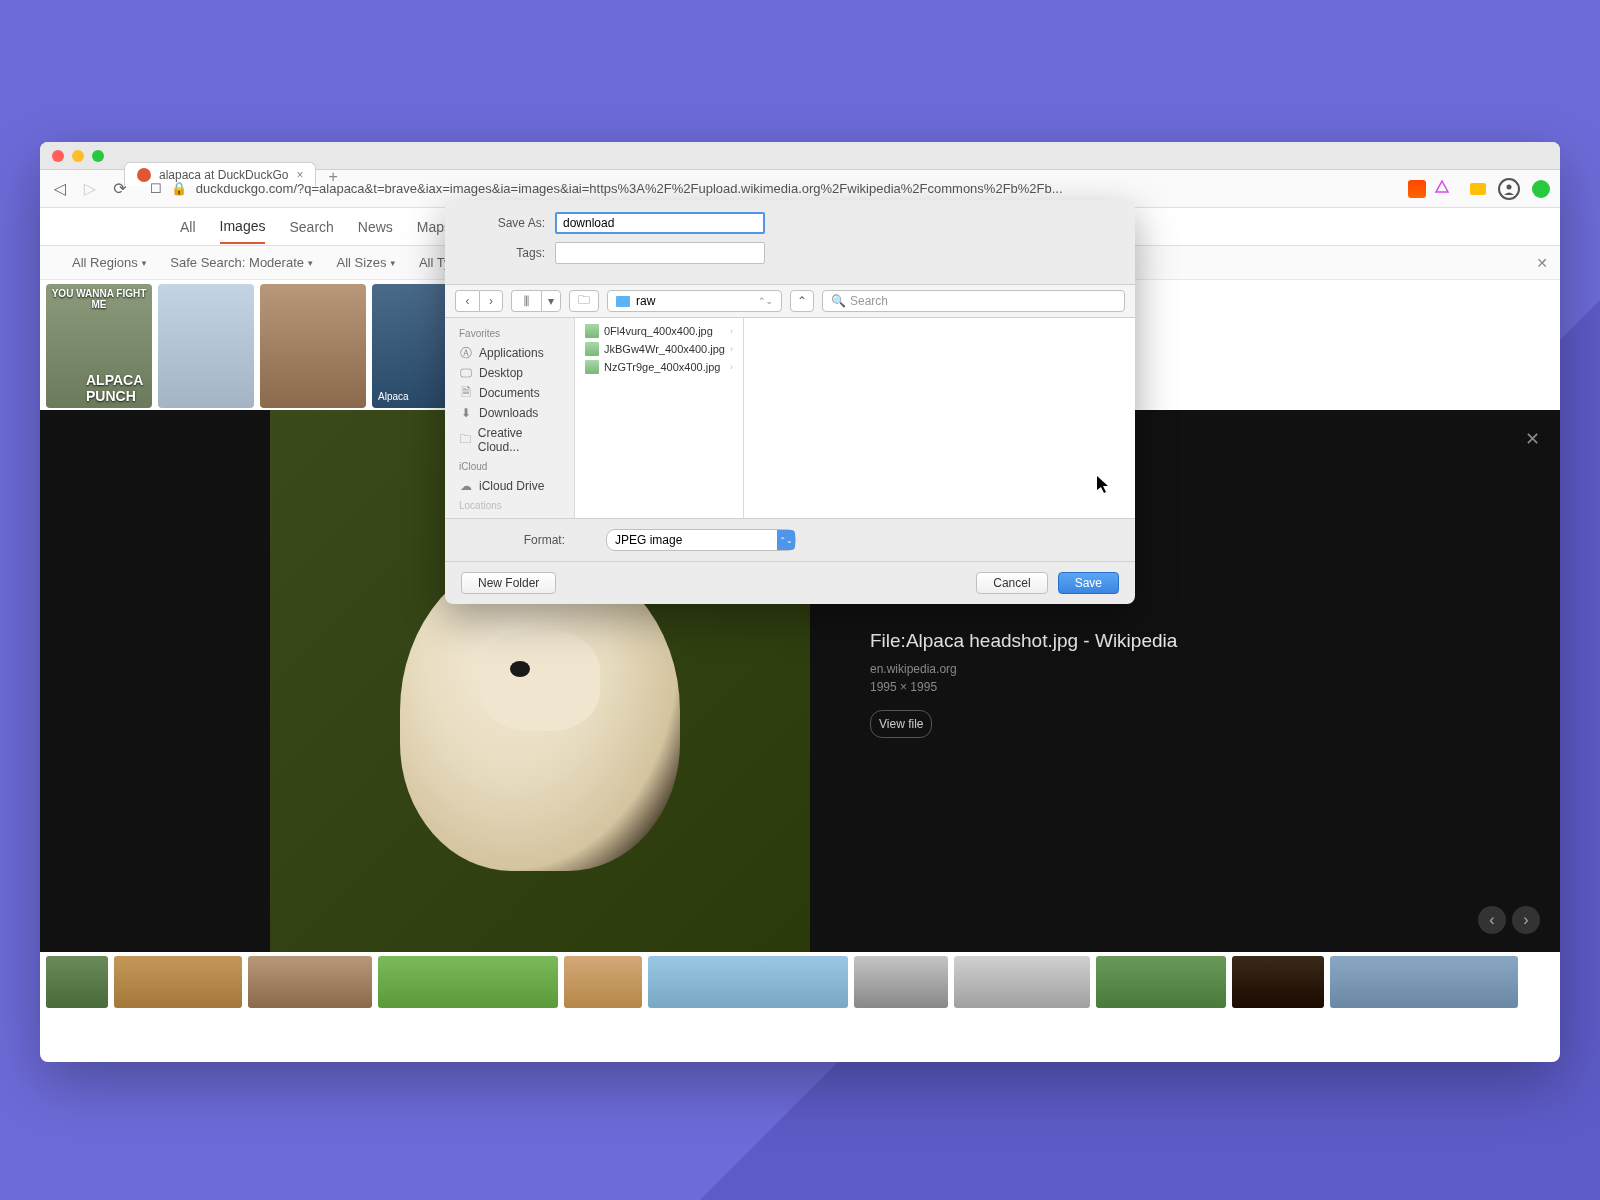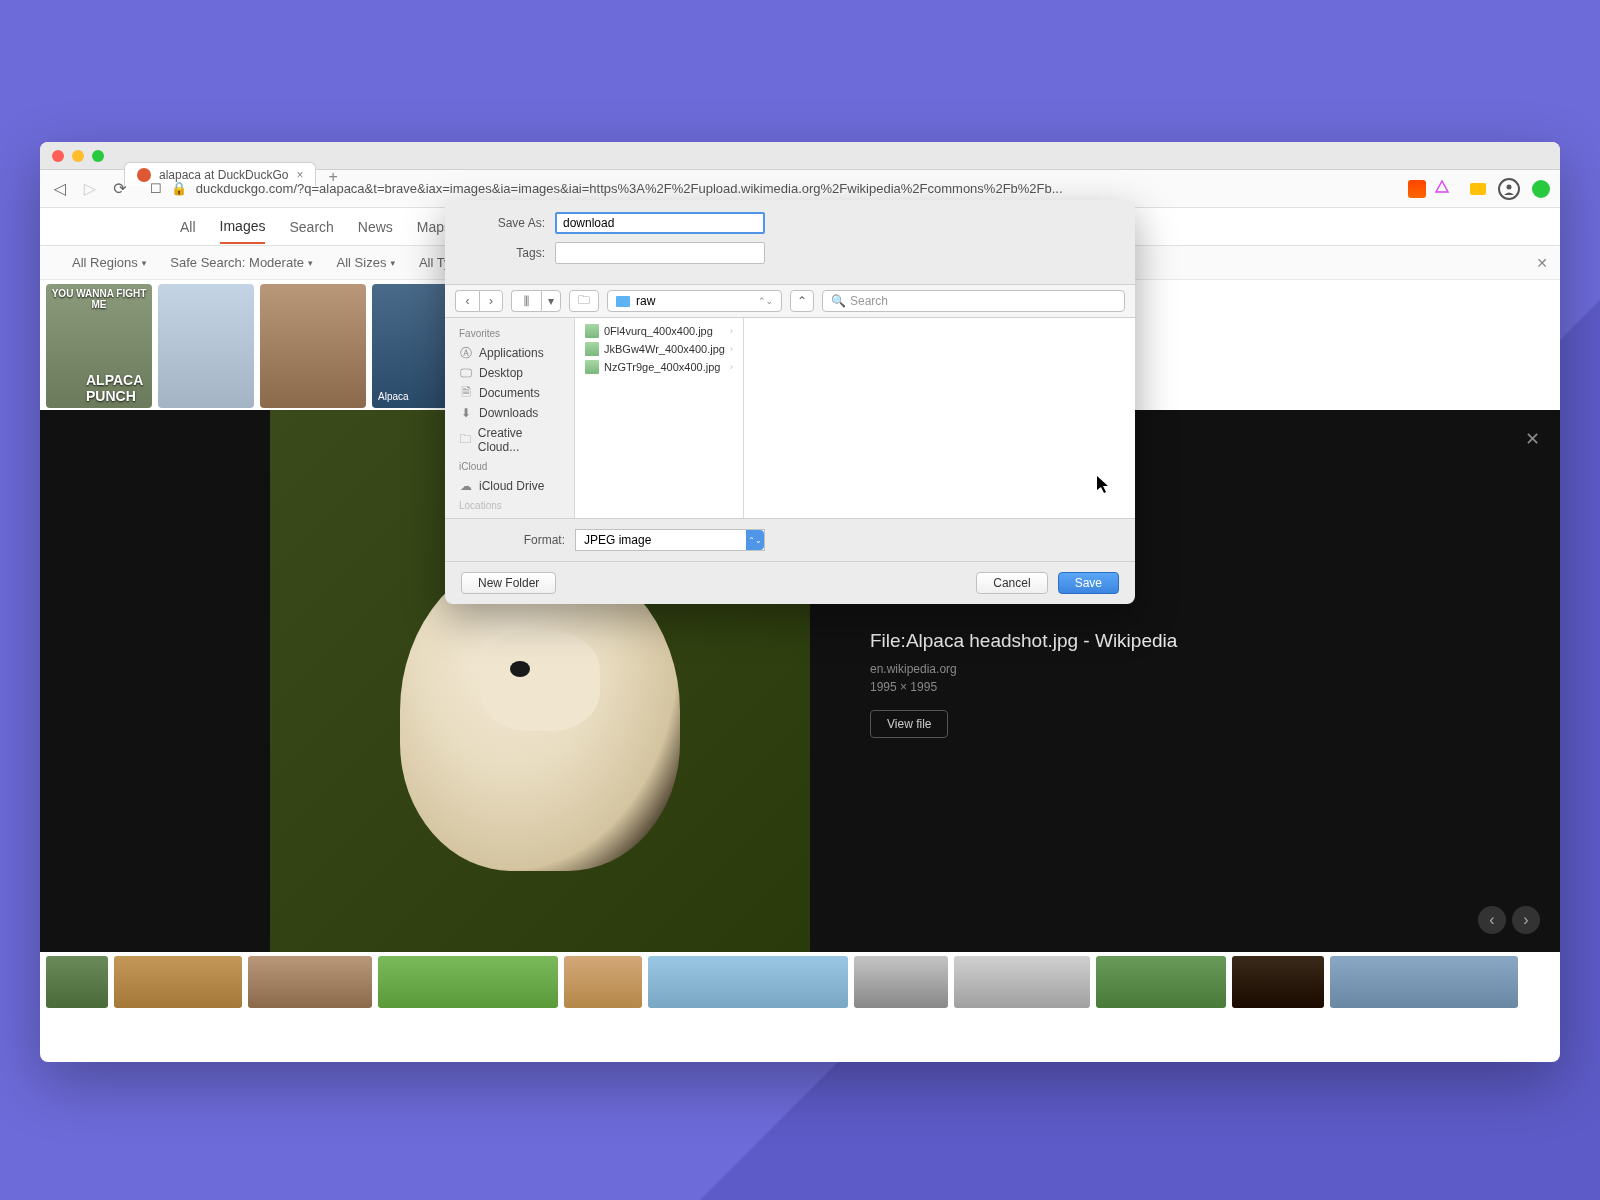--- a/index.html
+++ b/index.html
@@ -42,21 +42,21 @@
 .thumb { height: 124px; border-radius: 4px; overflow: hidden; background: #999; position: relative; flex-shrink: 0; }
 .thumb-label { position: absolute; bottom: 4px; left: 4px; color: #fff; font-size: 14px; font-weight: bold; text-shadow: 0 1px 2px rgba(0,0,0,0.8); margin-left: 36px; }
 .thumb-caption-top { position: absolute; top: 4px; left: 0; right: 0; text-align: center; color: #fff; font-size: 10px; font-weight: bold; text-shadow: 0 1px 2px rgba(0,0,0,0.9); }
 .detail-view { height: 542px; background: #111; position: relative; display: flex; }
 .detail-image { width: 540px; height: 100%; margin-left: 230px; background: linear-gradient(135deg, #3a4a1a 0%, #2a3a0a 100%); position: relative; overflow: hidden; }
 .alpaca-shape { position: absolute; left: 50%; top: 50%; transform: translate(-50%, -50%); width: 400px; height: 460px; }
 .detail-info { flex: 1; padding: 220px 40px 0 60px; color: #ccc; position: relative; }
 .detail-title { font-size: 19px; color: #e8e8e8; margin-bottom: 10px; }
 .detail-source { font-size: 12px; color: #888; margin-bottom: 4px; }
 .detail-dims { font-size: 12px; color: #888; margin-bottom: 16px; }
-.view-file-btn { display: inline-block; padding: 6px 16px; border: 1px solid #555; border-radius: 4px; color: #ccc; font-size: 12px; cursor: pointer; }
+.view-file-btn { display: inline-block; padding: 6px 8px; border: 1px solid #555; border-radius: 12px; color: #ccc; font-size: 12px; cursor: pointer; }
 .detail-close { position: absolute; top: 18px; right: 20px; color: #888; font-size: 18px; cursor: pointer; }
 .detail-nav { position: absolute; bottom: 18px; right: 20px; display: flex; gap: 6px; }
 .nav-circle { width: 28px; height: 28px; border-radius: 50%; background: #333; color: #aaa; display: flex; align-items: center; justify-content: center; cursor: pointer; }
 .thumb-strip-bottom { height: 58px; display: flex; gap: 6px; padding: 4px 6px; overflow: hidden; background: #fff; }
 .thumb-sm { height: 52px; border-radius: 3px; background: #888; flex-shrink: 0; }
 .save-dialog { position: absolute; left: 445px; top: 200px; width: 690px; background: #ececec; border-radius: 8px; box-shadow: 0 15px 40px rgba(0,0,0,0.35); z-index: 100; font-size: 12px; }
 .dialog-top { padding: 12px 20px; }
 .dialog-row { display: flex; align-items: center; margin-bottom: 8px; }
 .dialog-label { width: 90px; text-align: right; color: #555; padding-right: 10px; }
 .dialog-input { width: 210px; height: 22px; border: 2px solid #5096e8; background: #fff; padding: 0 6px; font-size: 12px; border-radius: 2px; }
@@ -76,21 +76,21 @@
 .sidebar { width: 130px; background: #f0f0f0; border-right: 1px solid #d8d8d8; padding: 6px 0; }
 .sidebar-header { font-size: 10px; color: #888; padding: 4px 14px; text-transform: none; }
 .sidebar-item { padding: 3px 14px; display: flex; align-items: center; gap: 6px; color: #444; cursor: pointer; font-size: 12px; }
 .sidebar-icon { width: 14px; height: 14px; display: flex; align-items: center; justify-content: center; color: #888; }
 .file-list { flex: 0 0 166px; border-right: 1px solid #d8d8d8; padding: 4px 6px; font-size: 11px; }
 .file-item { padding: 2px 4px; display: flex; align-items: center; gap: 5px; color: #333; }
 .file-icon { width: 14px; height: 14px; background: linear-gradient(#a8d8a8, #7ab87a); border-radius: 1px; }
 .file-chev { margin-left: auto; color: #bbb; font-size: 9px; }
 .file-preview { flex: 1; }
 .dialog-format { padding: 10px 20px; border-top: 1px solid #d0d0d0; display: flex; align-items: center; }
-.format-select { width: 190px; height: 22px; background: #fff; border: 1px solid #c0c0c0; border-radius: 0; padding: 0 8px; display: flex; align-items: center; position: relative; }
+.format-select { width: 190px; height: 22px; background: #fff; border: 1px solid #c0c0c0; border-radius: 9px; padding: 0 8px; display: flex; align-items: center; position: relative; margin-left: 31px; }
 .format-arrows { position: absolute; right: 0; top: 0; bottom: 0; width: 18px; background: #5096e8; border-radius: 0 4px 4px 0; display: flex; align-items: center; justify-content: center; color: #fff; font-size: 8px; }
 .dialog-actions { padding: 10px 16px; border-top: 1px solid #d0d0d0; display: flex; align-items: center; }
 .btn { height: 22px; padding: 0 16px; border-radius: 4px; border: 1px solid #c0c0c0; background: linear-gradient(#fff, #f0f0f0); cursor: pointer; font-size: 12px; color: #333; }
 .btn-primary { background: linear-gradient(#5aa6f5, #3d85e0); border-color: #2a6ec8; color: #fff; }
 .cursor { position: absolute; left: 1097px; top: 476px; z-index: 200; }
 .cursor svg { width: 14px; height: 18px; }
 .dropdown-arrow { font-size: 9px; }
 
 .alpaca-body { position: absolute; width: 280px; height: 320px; left: 60px; top: 100px; background: radial-gradient(ellipse at 40% 30%, #f5ebd8 0%, #e8dcc0 40%, #d4c4a0 70%, #3a3020 85%); border-radius: 50% 50% 40% 40%; }
 .alpaca-face { position: absolute; width: 120px; height: 100px; left: 140px; top: 180px; background: #f0e6d0; border-radius: 40%; }

